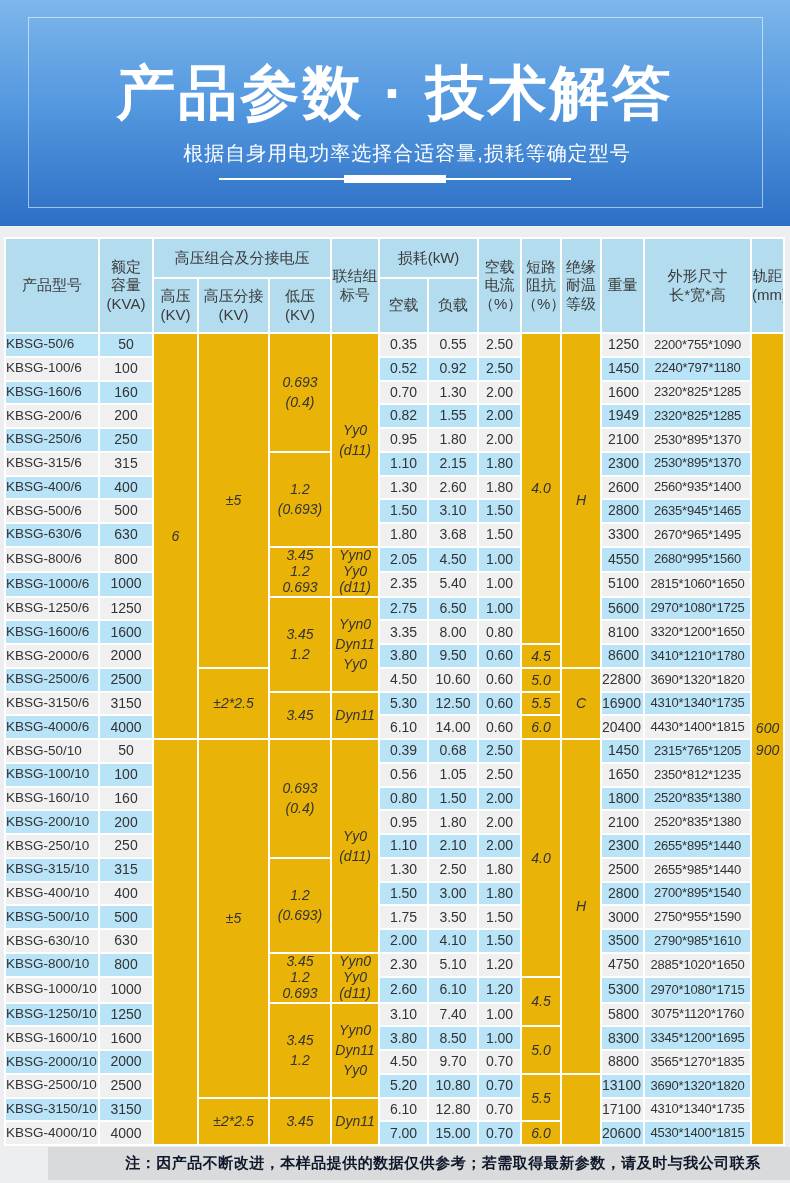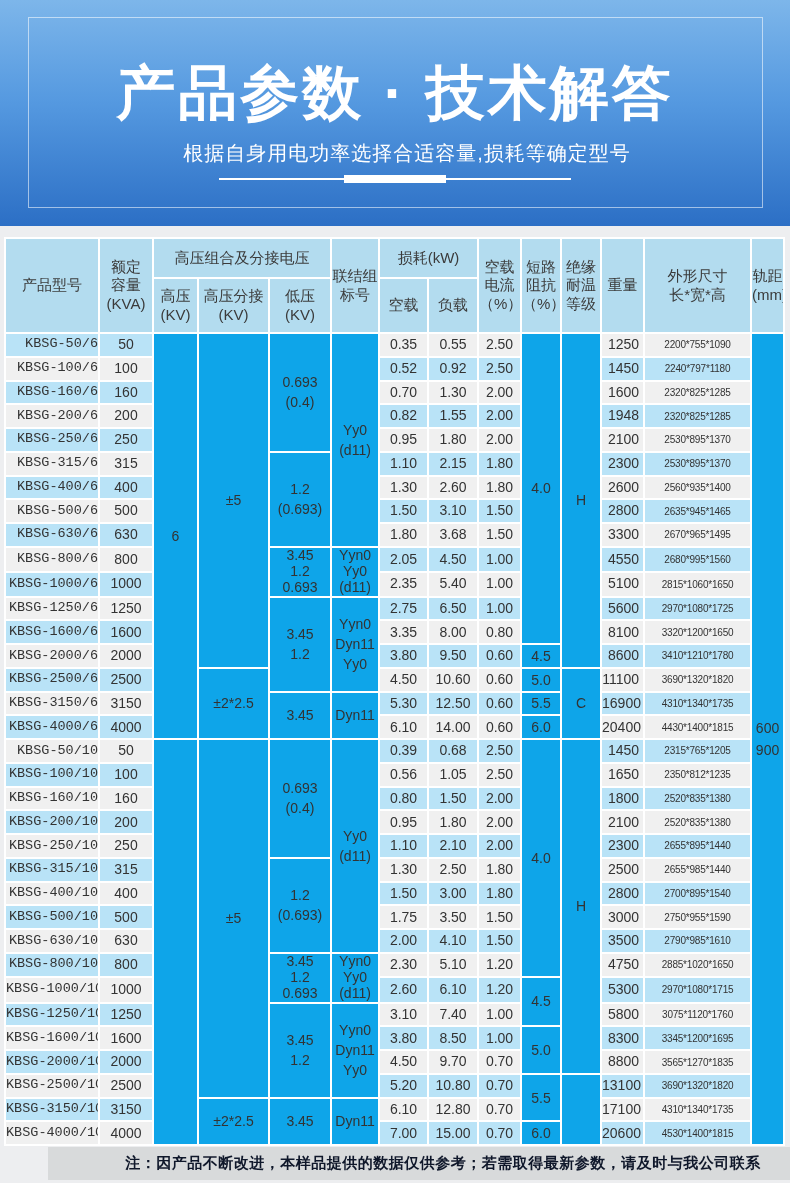--- a/index.html
+++ b/index.html
@@ -43,28 +43,28 @@
     text-align:center;vertical-align:middle;white-space:pre-line;
     line-height:1.22;padding:0;
   }
   thead tr.tier1{height:40px;}
   thead tr.tier2{height:55px;}
   tbody tr{height:23.76px;}
   td{
     font-size:14px;color:#333333;text-align:center;vertical-align:middle;
     padding:0;line-height:1.1;white-space:nowrap;
   }
-  td.model{text-align:right;font-size:13.5px;font-family:Liberation Mono, monospace;}
+  td.model{text-align:left;font-size:13.5px;}
   td.b{background:#b9e3f7;}
   td.g{background:#f0f0f0;}
-  td.merged{background:#0ea5e9;white-space:pre-line;line-height:1.45;}
+  td.merged{background:#eab308;white-space:pre-line;line-height:1.45;font-style:italic;}
   td.tight{line-height:1.14;}
   td.m-gauge{line-height:1.6;margin-top:48px;}
   td.wt{text-align:right;padding-right:4px;}
-  td.dim{font-size:10px;letter-spacing:-0.2px;}
+  td.dim{font-size:13px;letter-spacing:-0.2px;}
   
   .note{
     position:absolute;left:0;top:1147px;width:790px;height:33px;
     background:#d8dadb;color:#0f172a;font-size:15px;font-weight:700;
     display:flex;align-items:center;justify-content:center;letter-spacing:.5px;margin-left:48px;
   }
 </style>
 </head>
 <body>
 
@@ -168,21 +168,21 @@
           <td class="g">2.00</td>
           <td class="wt g">1600</td>
           <td class="dim g">2320*825*1285</td>
         </tr>
         <tr>
           <td class="model g">KBSG-200/6</td>
           <td class="g">200</td>
           <td class="b">0.82</td>
           <td class="b">1.55</td>
           <td class="b">2.00</td>
-          <td class="wt b">1948</td>
+          <td class="wt b">1949</td>
           <td class="dim b">2320*825*1285</td>
         </tr>
         <tr>
           <td class="model b">KBSG-250/6</td>
           <td class="b">250</td>
           <td class="g">0.95</td>
           <td class="g">1.80</td>
           <td class="g">2.00</td>
           <td class="wt g">2100</td>
           <td class="dim g">2530*895*1370</td>
@@ -284,21 +284,21 @@
         </tr>
         <tr>
           <td class="model b">KBSG-2500/6</td>
           <td class="b">2500</td>
           <td class="merged" rowspan="3">±2*2.5</td>
           <td class="g">4.50</td>
           <td class="g">10.60</td>
           <td class="g">0.60</td>
           <td class="merged" rowspan="1">5.0</td>
           <td class="merged" rowspan="3">C</td>
-          <td class="wt g">11100</td>
+          <td class="wt g">22800</td>
           <td class="dim g">3690*1320*1820</td>
         </tr>
         <tr>
           <td class="model g">KBSG-3150/6</td>
           <td class="g">3150</td>
           <td class="merged" rowspan="2">3.45</td>
           <td class="merged" rowspan="2">Dyn11</td>
           <td class="b">5.30</td>
           <td class="b">12.50</td>
           <td class="b">0.60</td>

